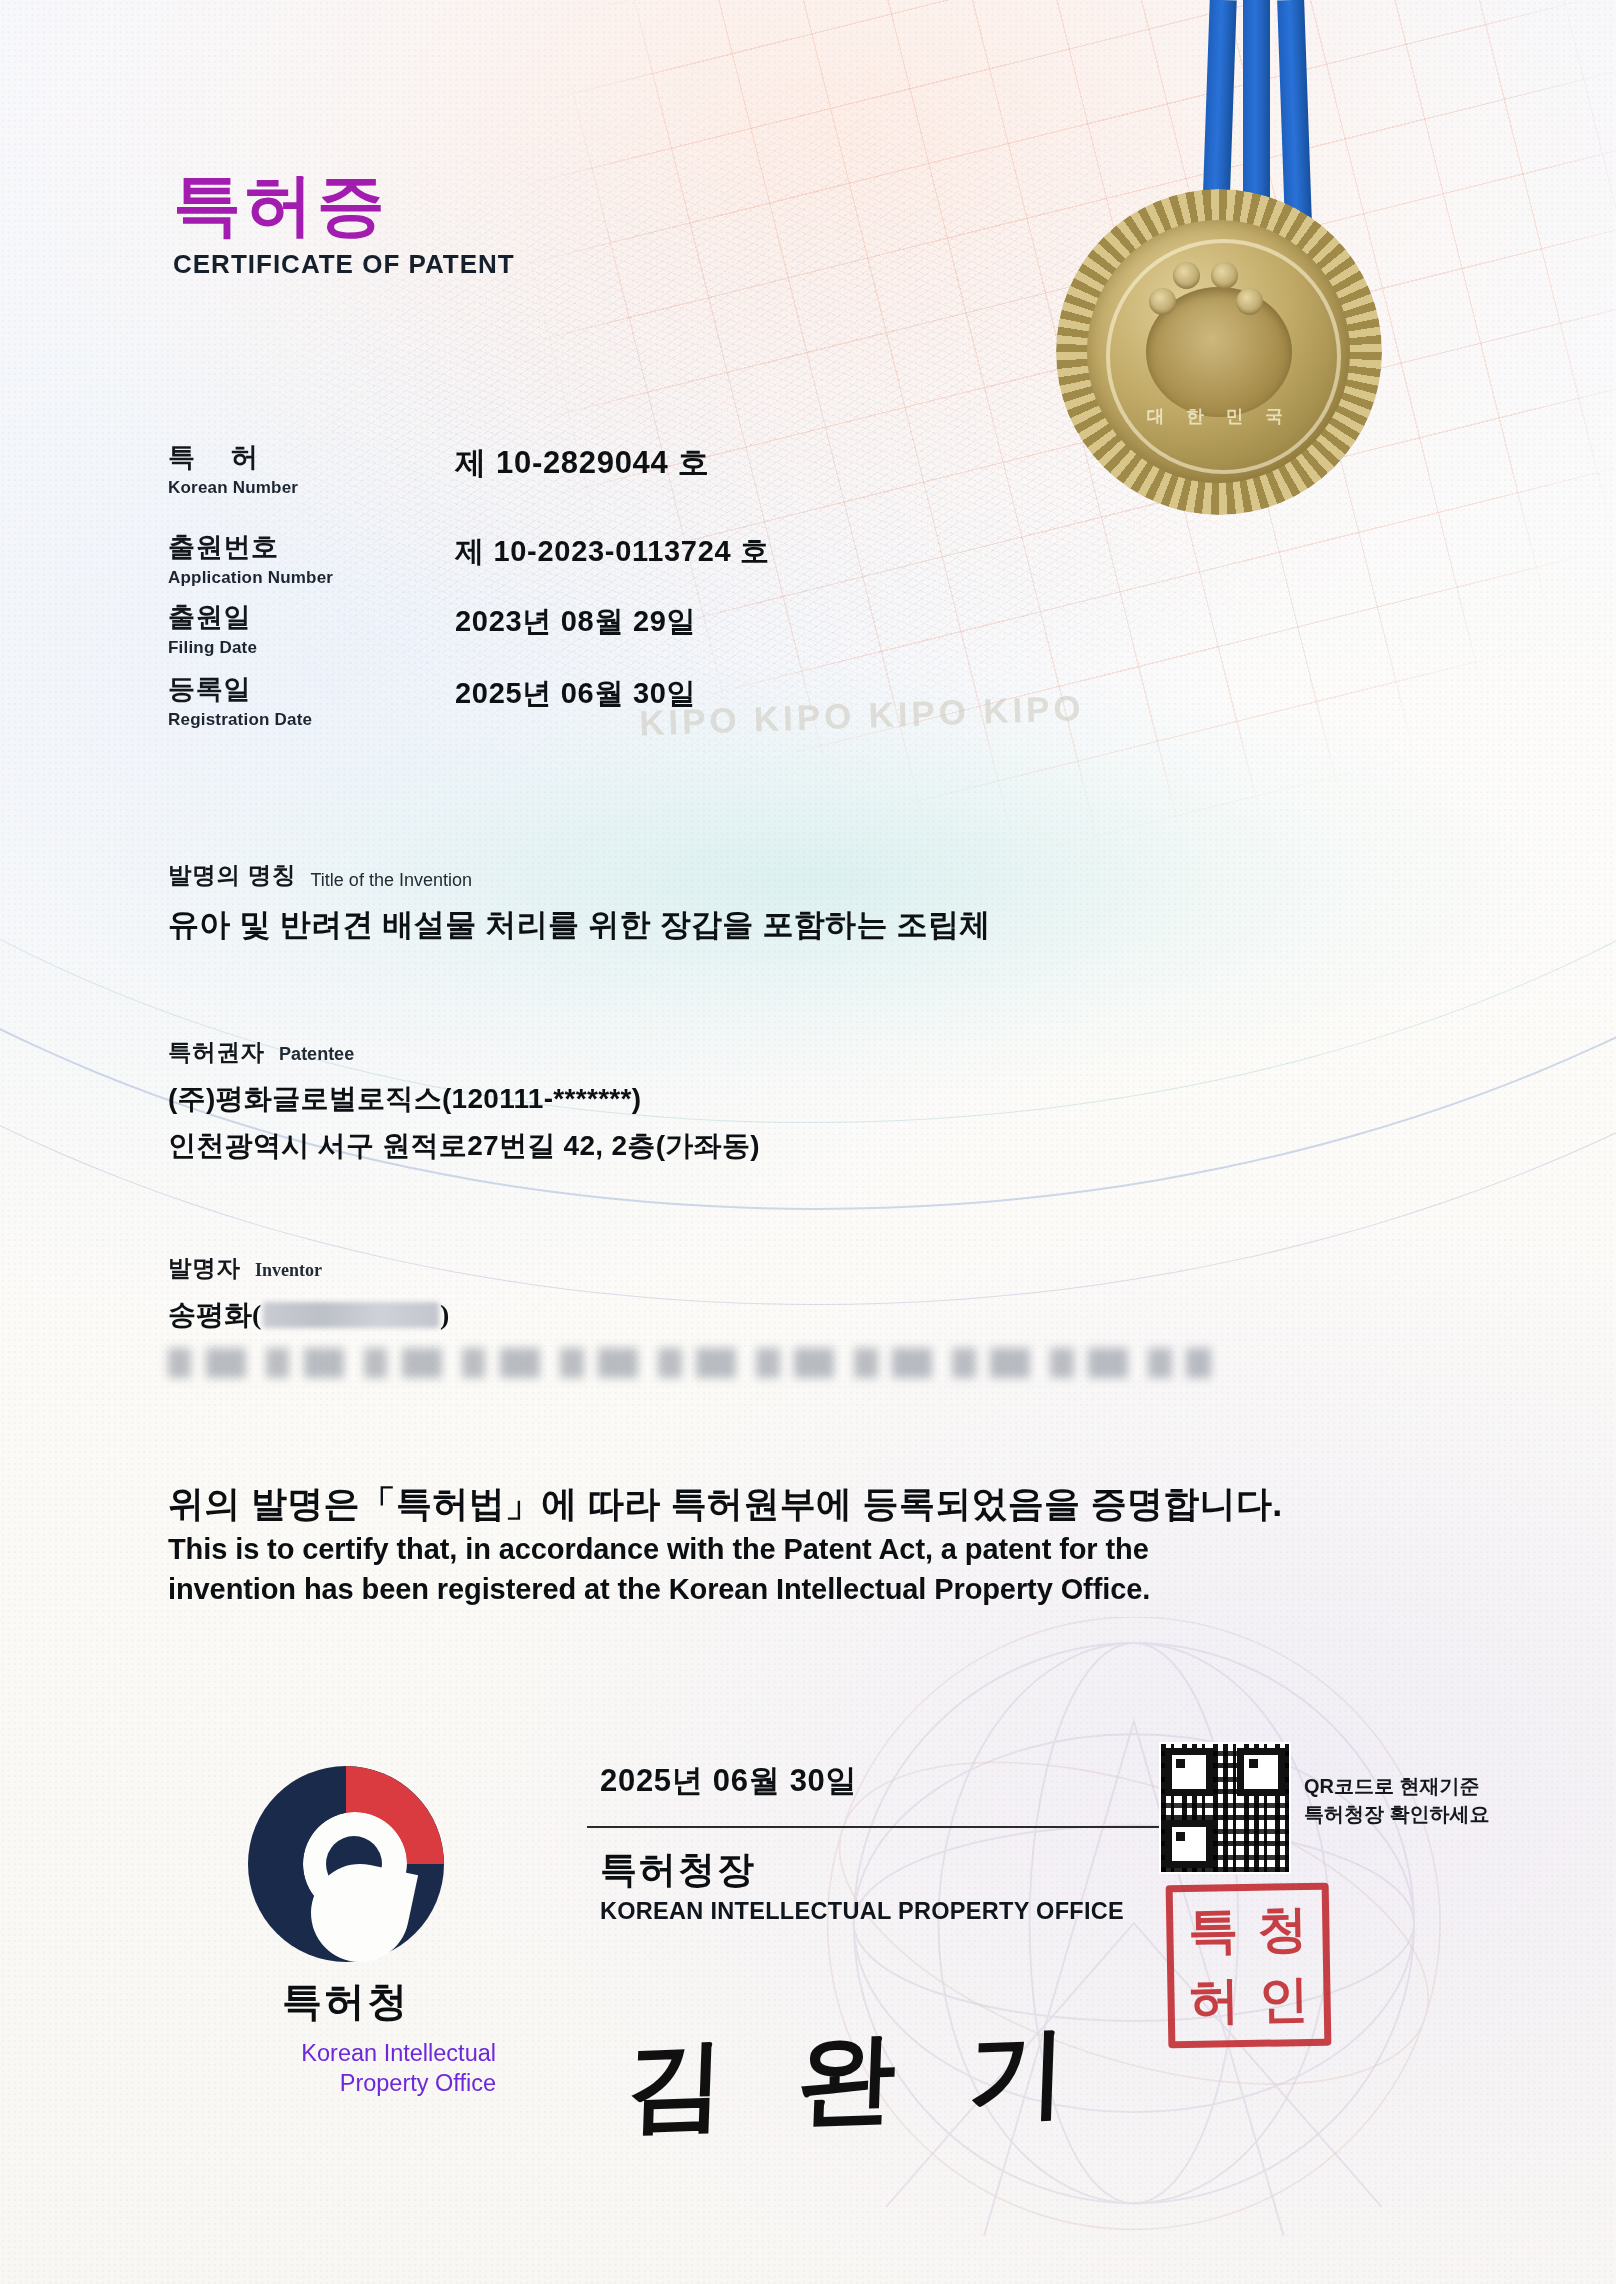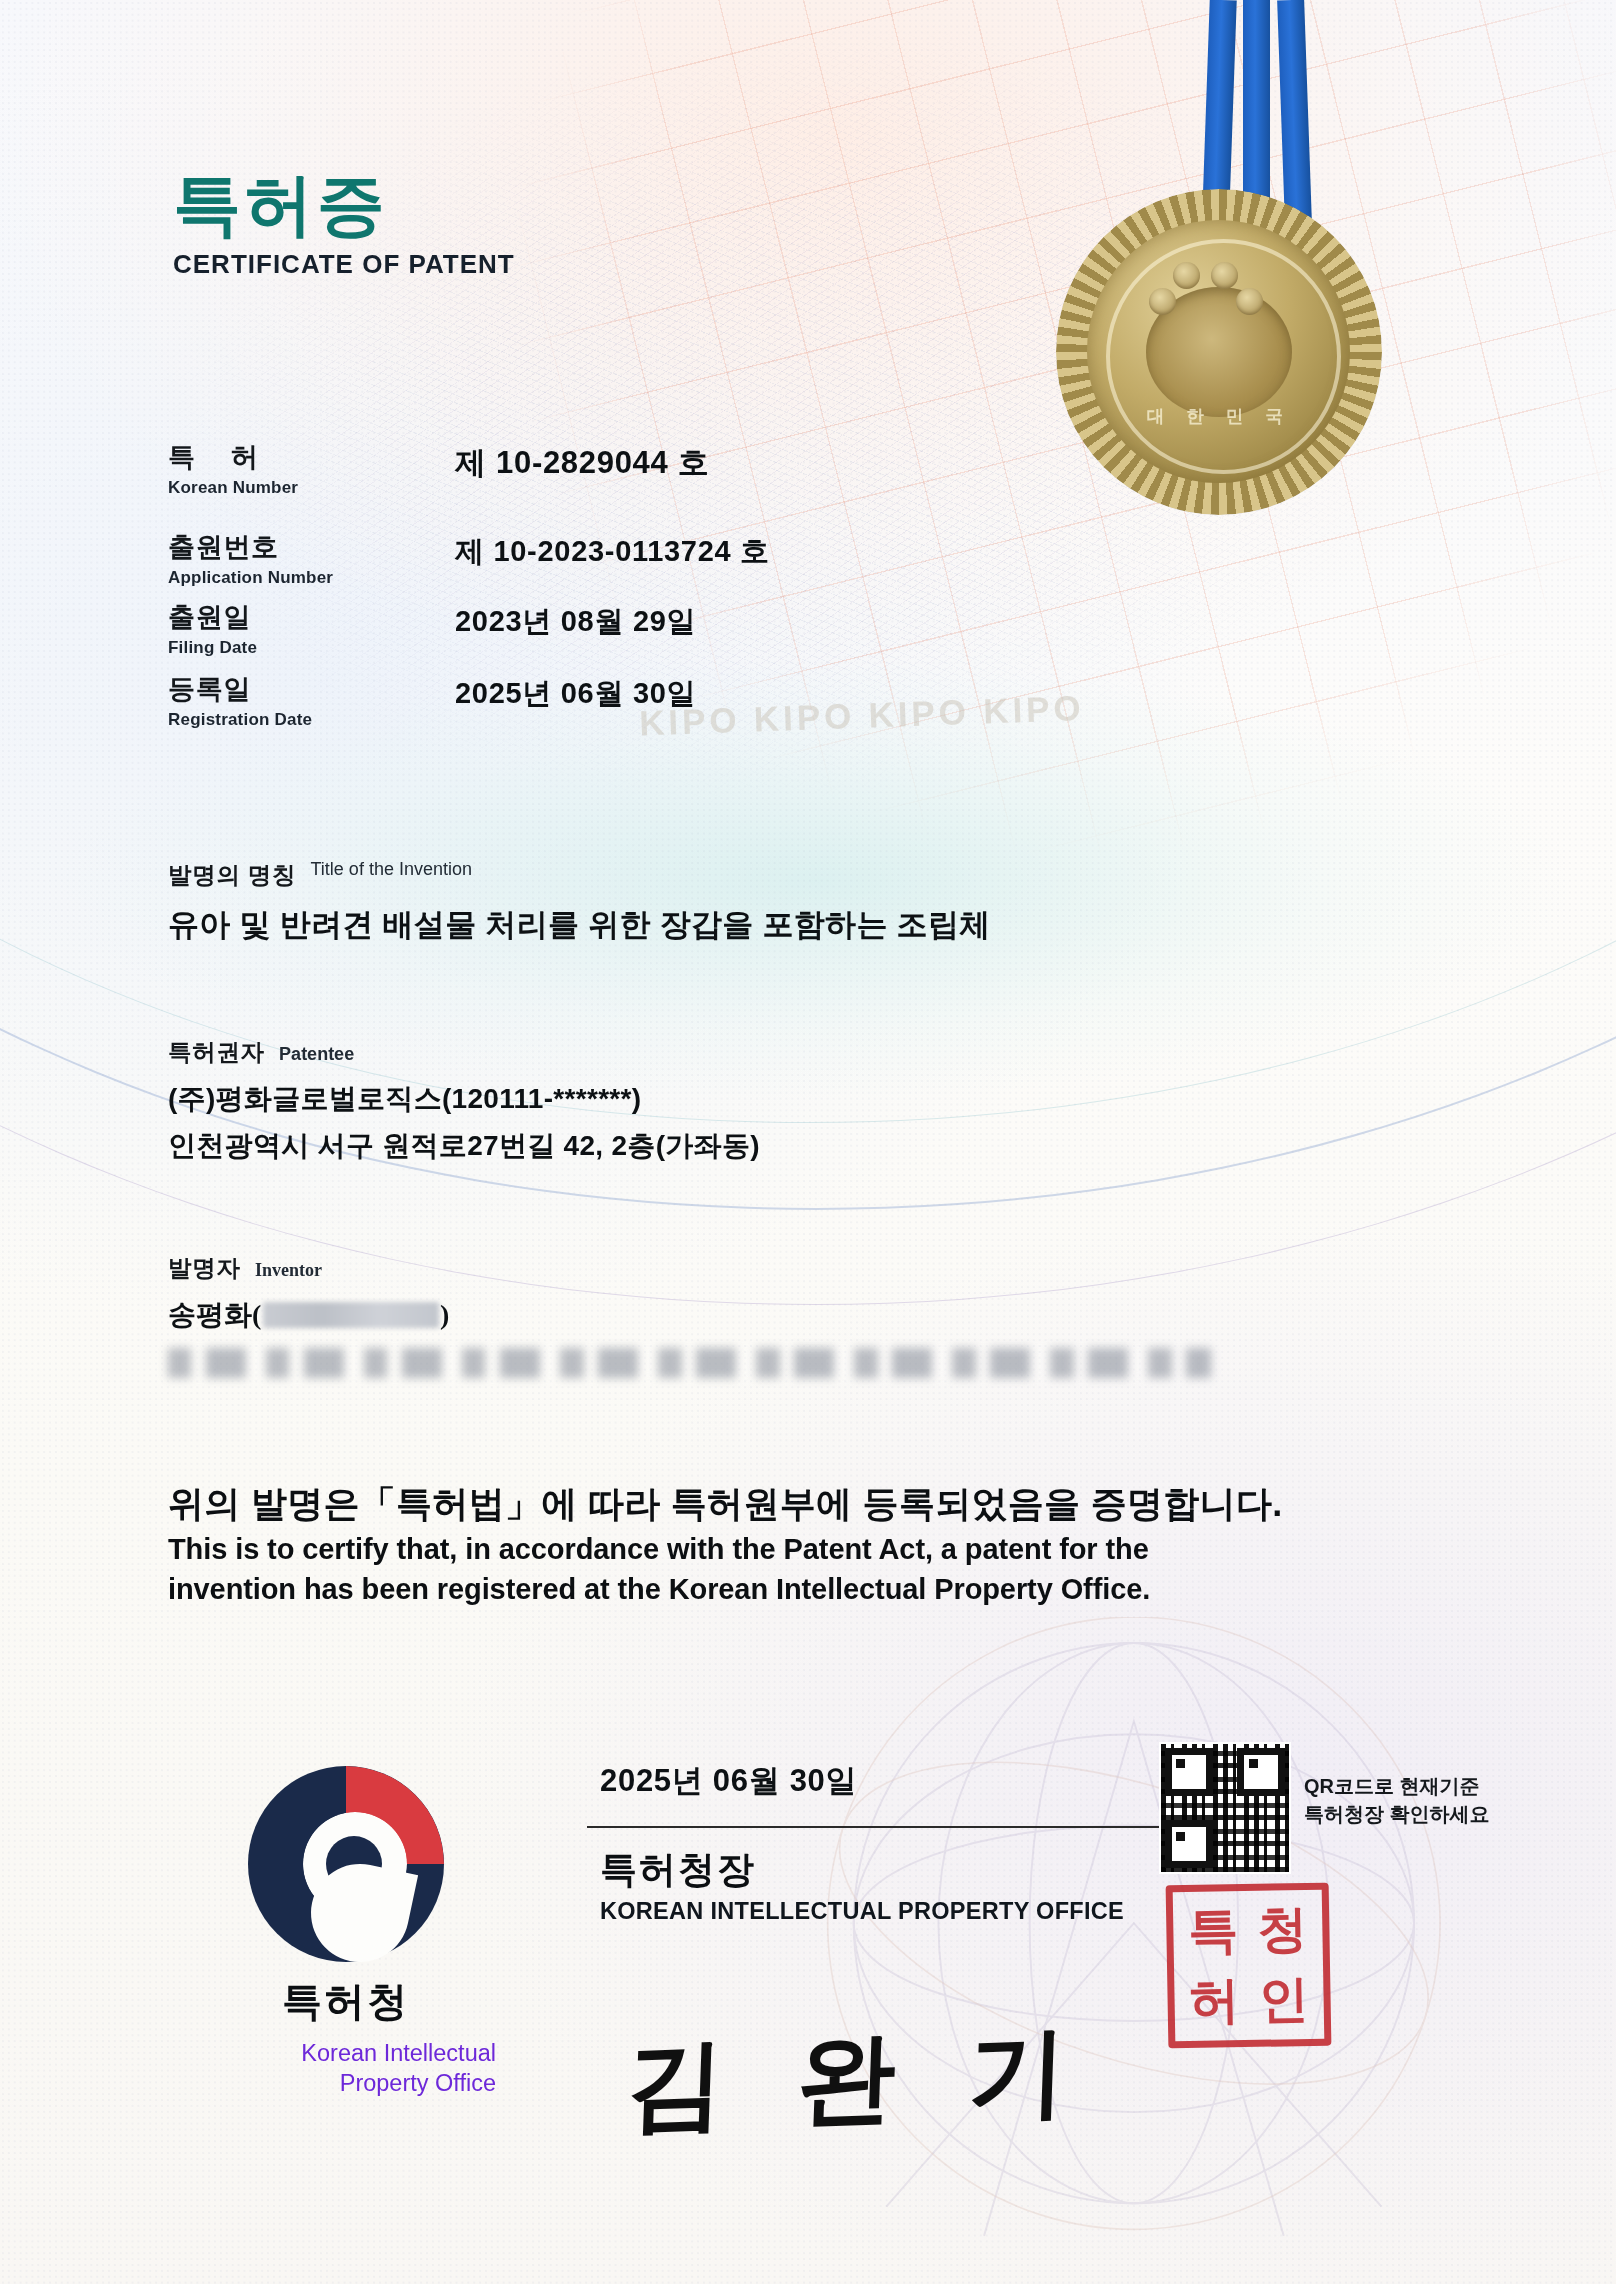--- a/index.html
+++ b/index.html
@@ -182,21 +182,21 @@
     font-size: 17.6px;
     letter-spacing: 8.5px;
     font-weight: bold;
   }
 
   
   .title-block { position: absolute; left: 173px; top: 169px; }
   .title-ko {
     font-size: 68px;
     font-weight: bold;
-    color: #0f766e;
+    color: #a21caf;
     letter-spacing: 3.9px;
     line-height: 1.05;
   }
   .title-en {
     margin-top: 9px;
     font-size: 26px;
     font-weight: bold;
     color: #16202c;
     letter-spacing: 1px;
   }
@@ -230,21 +230,21 @@
     letter-spacing: 0.7px;
     padding-top: 3.9px;
   }
   .field-value.small { font-size: 29px; }
 
   .row-patent { margin-bottom: 30px; }
   .row-appl { margin-bottom: 10.4px; }
 
   
   .invention { position: absolute; left: 168px; top: 859px; width: 1238px; }
-  .inv-head { display: flex; align-items: flex-start; gap: 14.3px; }
+  .inv-head { display: flex; align-items: flex-end; gap: 14.3px; }
   .inv-head-ko { font-size: 23.5px; font-weight: bold; color: #14181c; letter-spacing: 0.7px; }
   .inv-head-en { font-size: 18px; font-weight: normal; color: #222b35; }
   .inv-value {
     margin-top: 13px;
     font-size: 31px;
     font-weight: bold;
     color: #0d1114;
     letter-spacing: 0.3px;
   }
 

